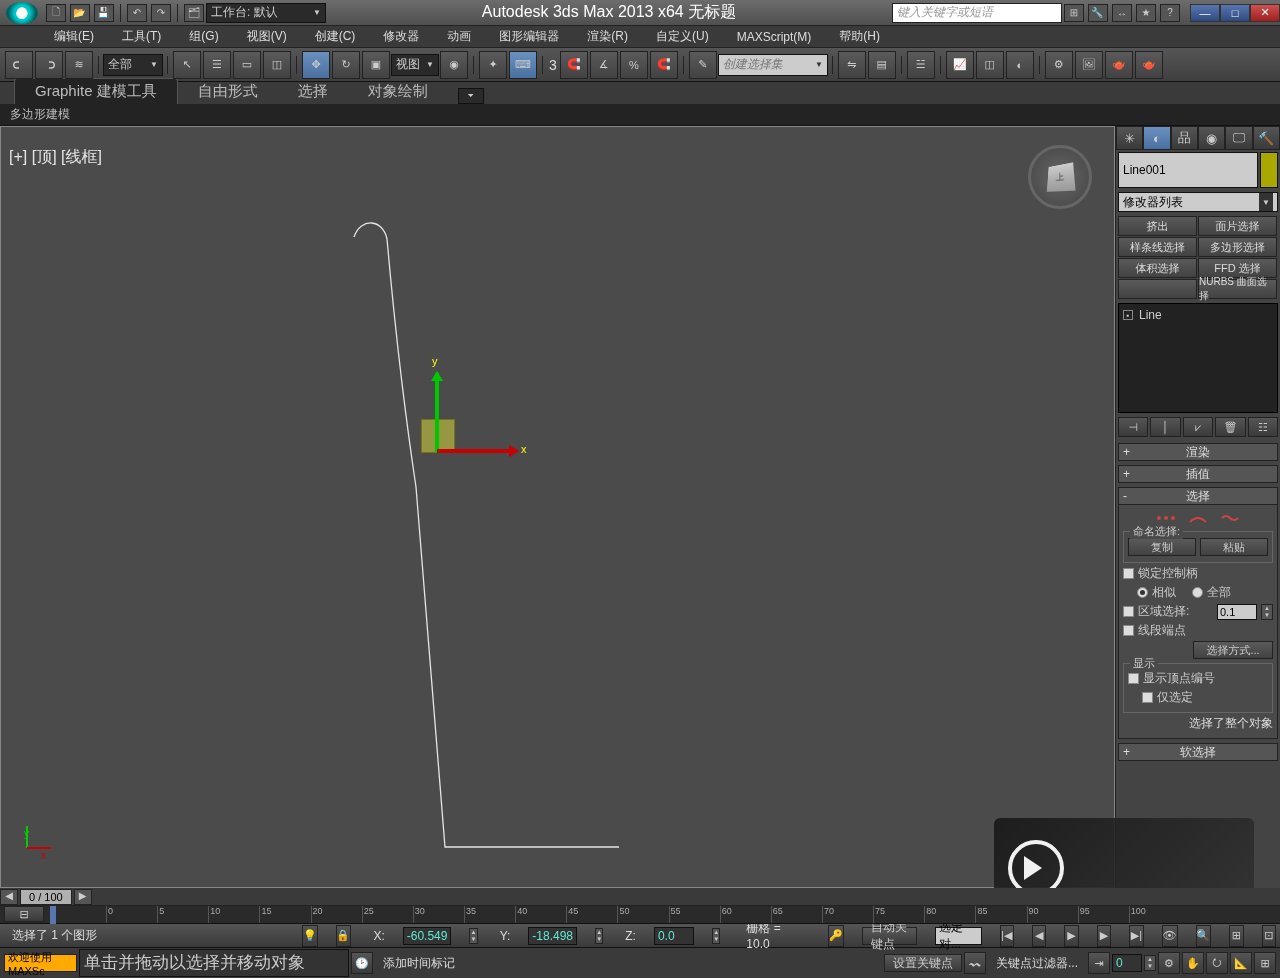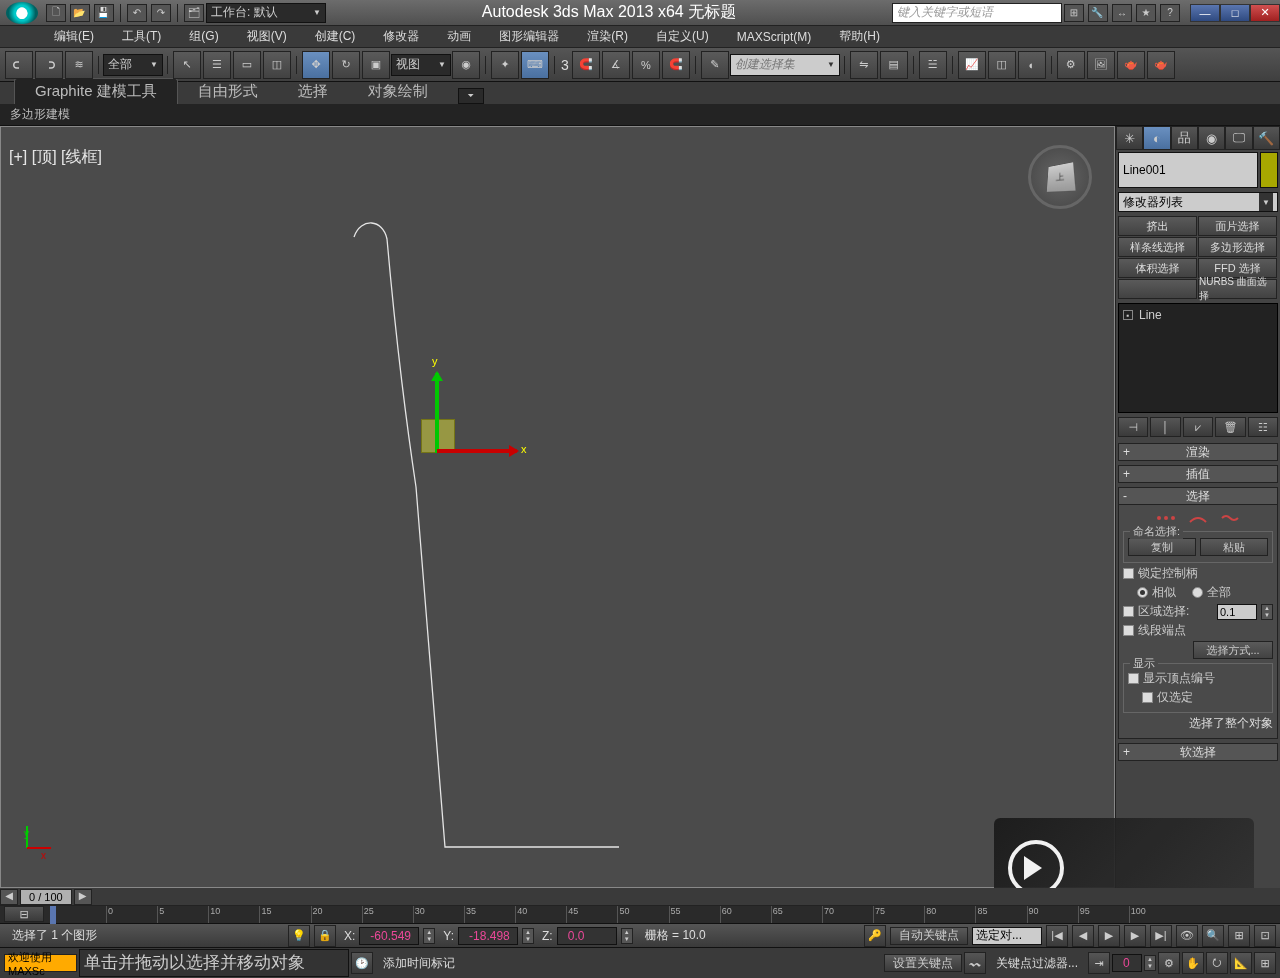--- a/index.html
+++ b/index.html
@@ -101,23 +101,23 @@
 
 .timeline-area { position:absolute; bottom:0; left:0; right:0; height:90px; background:#3a3a3a; }
 .time-slider-row { height:18px; background:#3a3a3a; display:flex; align-items:center; border-bottom:1px solid #222; }
 .tslide-btn { width:18px; height:16px; background:#555; border:1px solid #222; text-align:center; font-size:10px; }
 .tslide-ind { height:16px; padding:0 8px; background:#b0b0b0; color:#000; border:1px solid #222; font-size:11px; display:flex; align-items:center; margin:0 2px; }
 .track-row { height:18px; background:#2a2a2a; position:relative; border-bottom:1px solid #111; }
 .track-row .marker { position:absolute; left:50px; top:0; width:6px; height:18px; background:#5a76b0; }
 .ruler { position:absolute; left:106px; right:100px; top:0; bottom:0; display:flex; }
 .ruler .tick { flex:1; border-left:1px solid #555; color:#aaa; font-size:9px; padding-left:1px; position:relative; }
 
-.coord-row { height:24px; background:linear-gradient(#555,#3a3a3a); display:flex; align-items:center; padding:0 4px; gap:4px; border-bottom:1px solid #111; }
+.coord-row { height:24px; background:linear-gradient(#555,#3a3a3a); display:flex; align-items:center; padding:0 4px; gap:18px; border-bottom:1px solid #111; }
 .coord-label { color:#ddd; margin-left:4px; }
-.coord-input { background:#333; color:#ec4899; border:1px solid #111; height:18px; width:60px; padding:0 10px; display:flex; align-items:center; }
+.coord-input { background:#333; color:#5eead4; border:1px solid #111; height:18px; width:60px; padding:0 3px; display:flex; align-items:center; }
 .status-box { padding:0 8px; color:#ddd; }
 .autokey-btn { background:linear-gradient(#5a5a5a,#3a3a3a); border:1px solid #222; padding:0 8px; height:18px; display:flex; align-items:center; }
 .filter-dd { background:#ccc; color:#000; border:1px solid #111; height:18px; padding:0 3px; display:flex; align-items:center; width:70px; }
 .nav-btn { width:22px; height:22px; background:linear-gradient(#555,#3a3a3a); border:1px solid #222; display:flex; align-items:center; justify-content:center; font-size:11px; }
 
 .bottom-row { height:30px; display:flex; align-items:center; padding:0 4px; gap:2px; }
 .scriptbox { width:73px; height:18px; background:#fa0; color:#000; display:flex; align-items:center; padding:0 3px; font-size:11px; border:1px solid #222; }
 .prompt-area { flex:0 0 270px; height:28px; background:#333; border:1px solid #111; padding:2px 4px; display:flex; flex-direction:column; justify-content:center; }
 .prompt-area div { font-size:17px; color:#ccc; line-height:12px; }
 
@@ -198,21 +198,21 @@
     </div>
   <div class="tb-sep"></div>
   <div class="tbtn">↖</div>
   <div class="tbtn">☰</div>
   <div class="tbtn">▭</div>
   <div class="tbtn">◫</div>
   <div class="tb-sep"></div>
   <div class="tbtn active">✥</div>
   <div class="tbtn">↻</div>
   <div class="tbtn">▣</div>
-  <div class="tdd" style="width:60px">
+  <div class="tdd" style="width:48px">
       <span>视图</span>
       <span class="arrow">▼</span>
     </div>
   <div class="tbtn">◉</div>
   <div class="tb-sep"></div>
   <div class="tbtn">✦</div>
   <div class="tbtn active">⌨</div>
   <div class="tb-sep"></div>
   <div style="color:#ddd;font-size:14px;padding:0 2px">3</div>
   <div class="tbtn">🧲</div>

